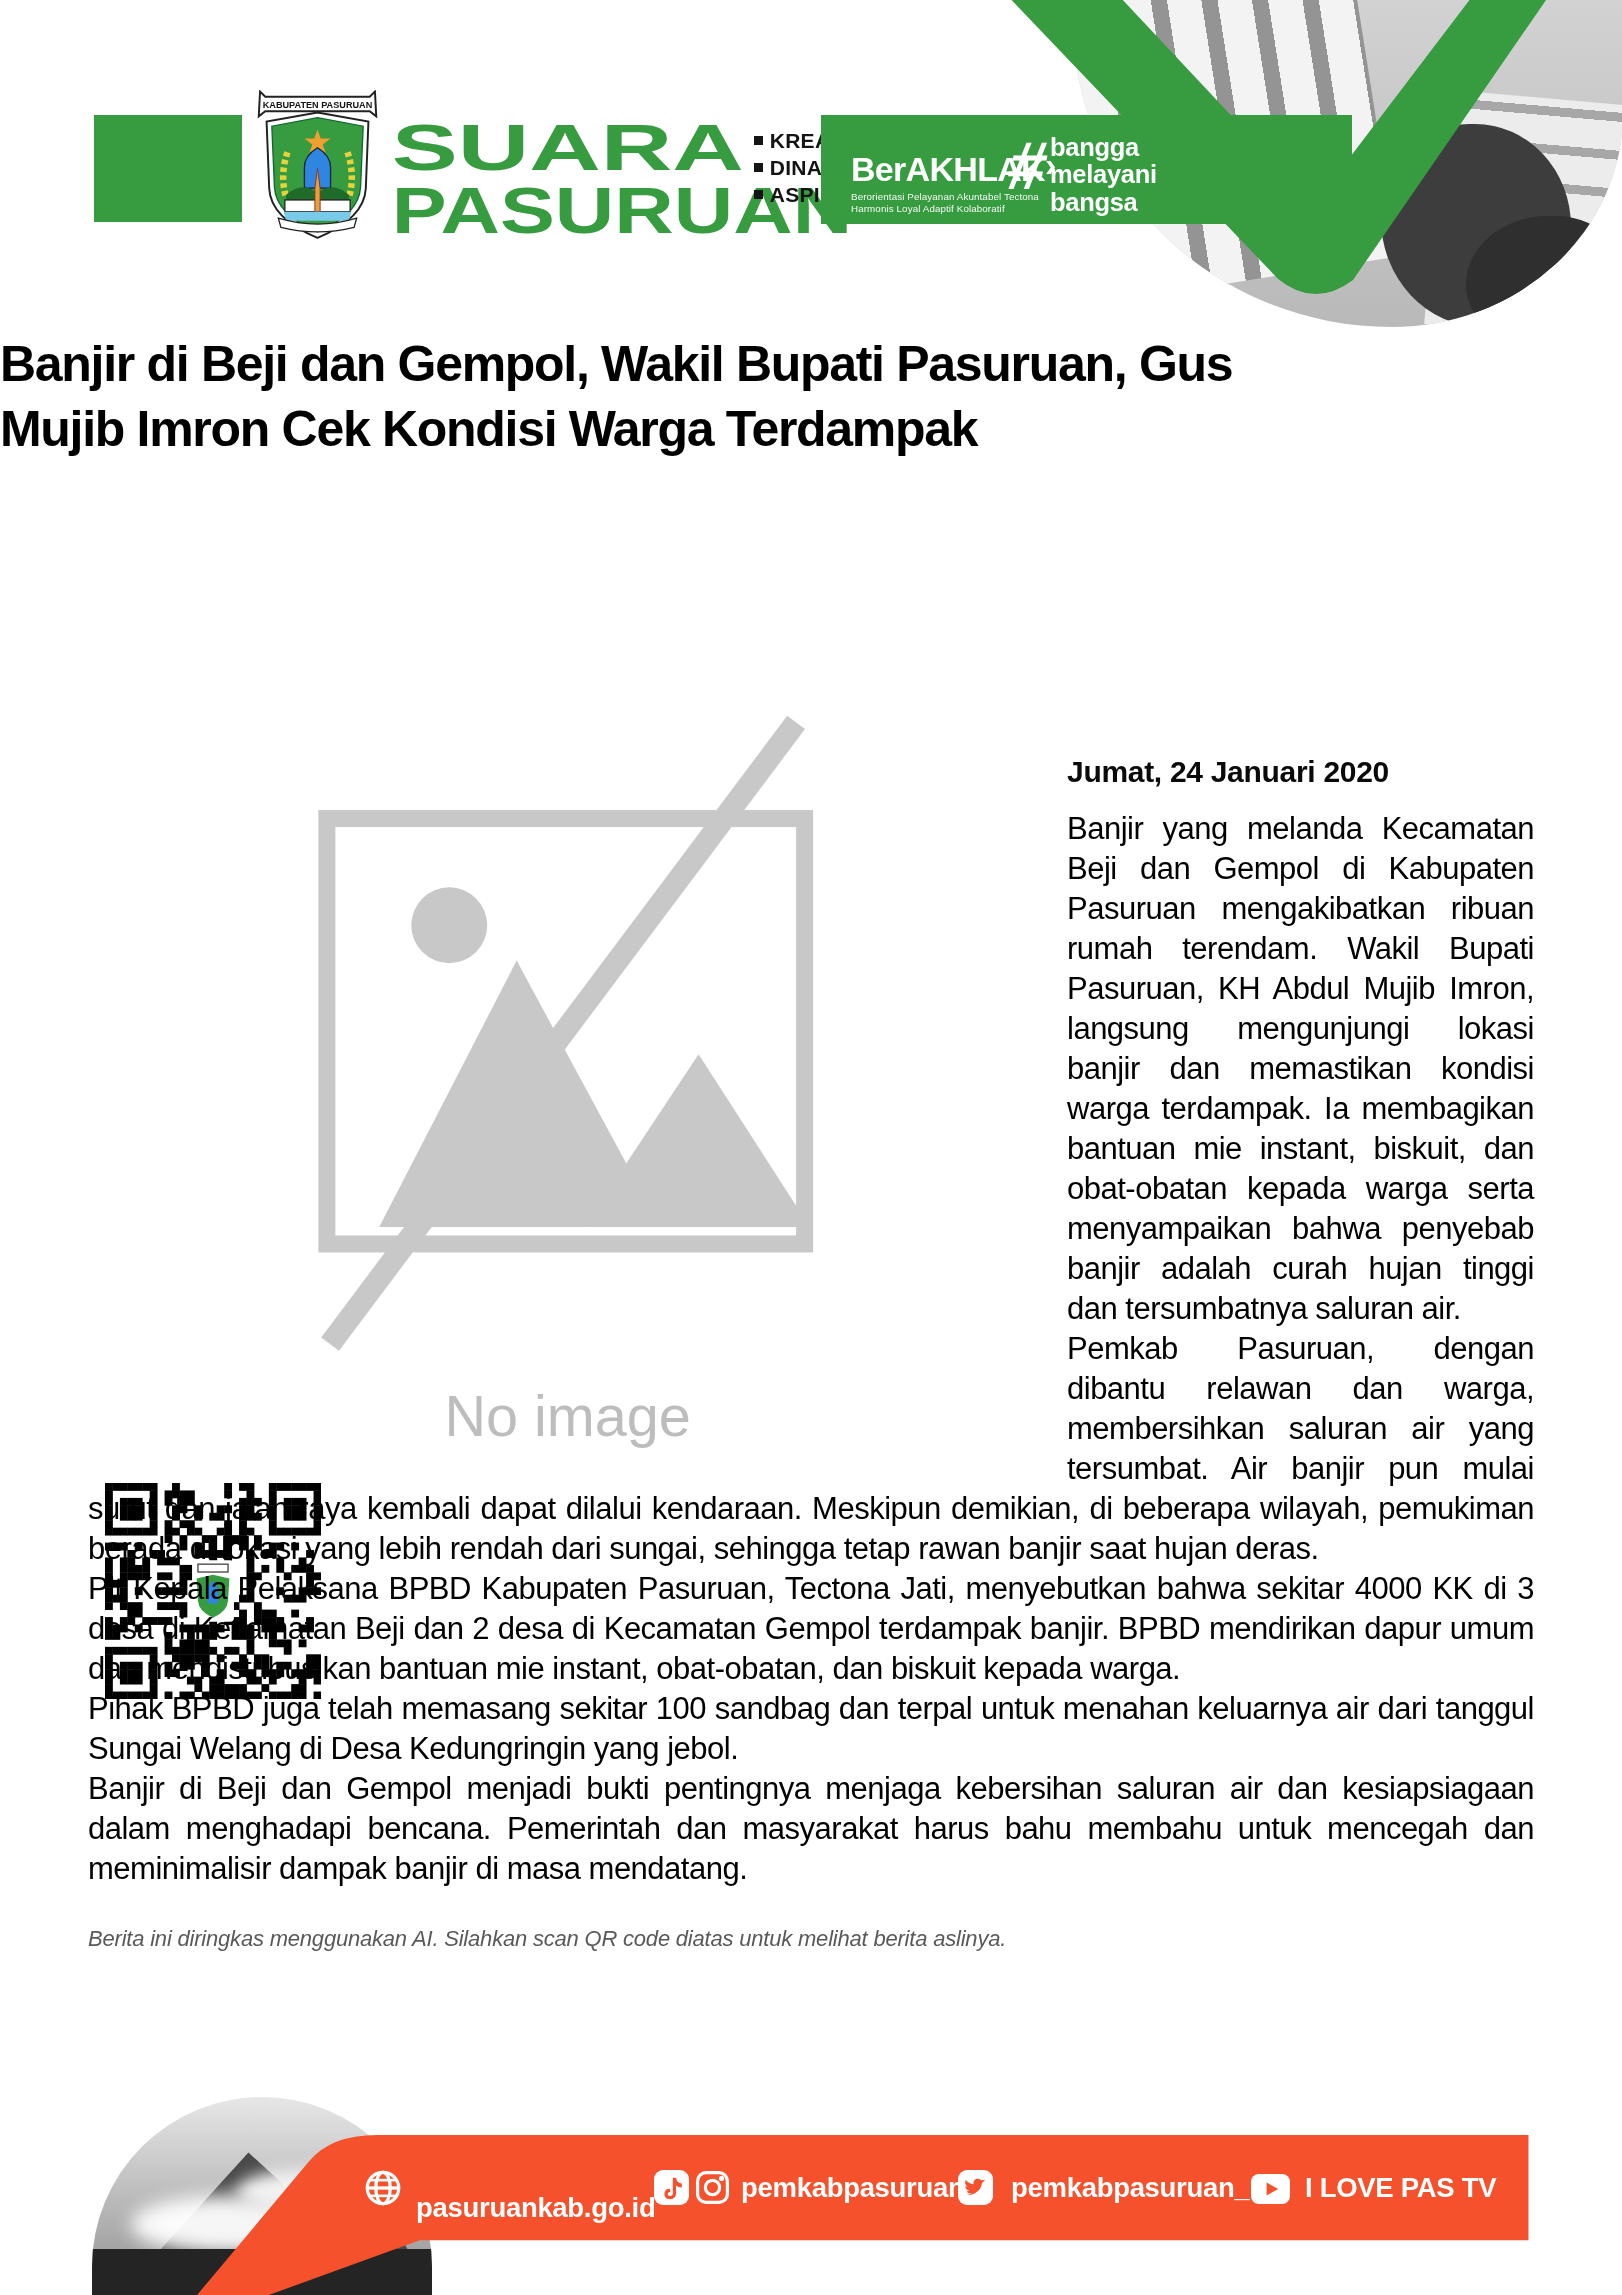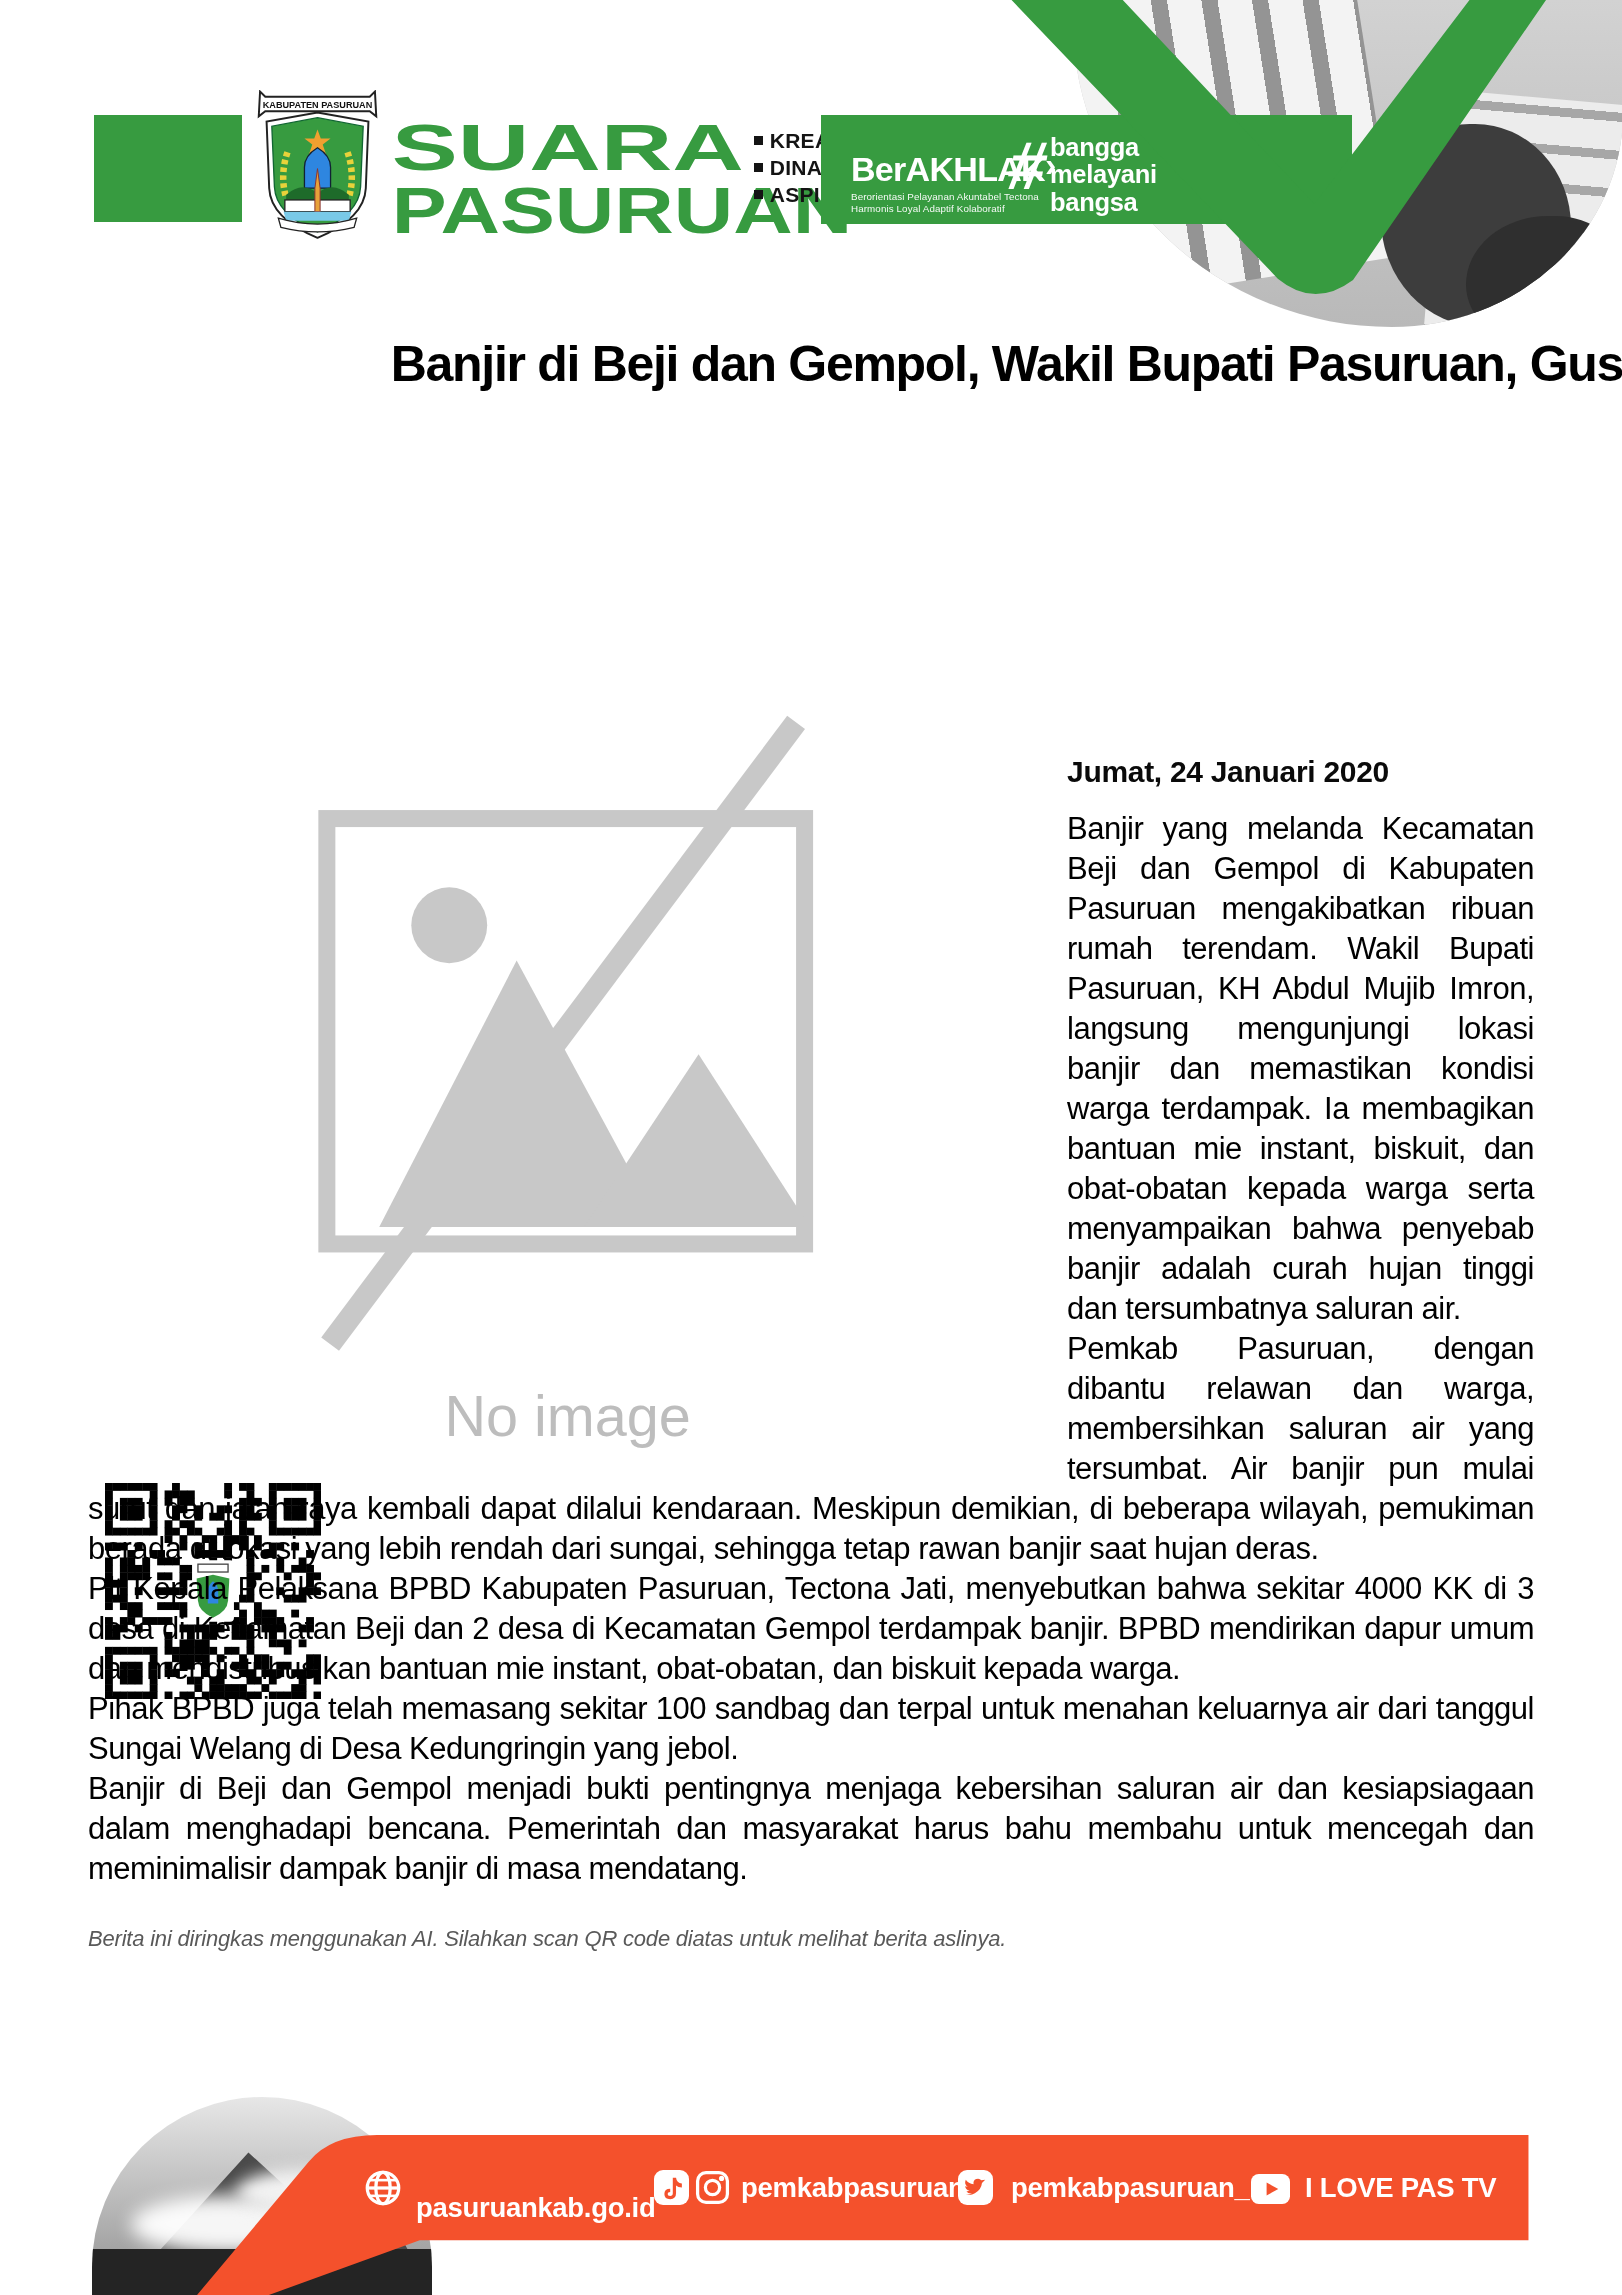--- a/index.html
+++ b/index.html
@@ -43,21 +43,21 @@
   .berakhlak-title{font-size:34px; font-weight:bold; letter-spacing:-0.7px; line-height:1;}
   .berakhlak-chev{font-weight:bold; font-size:34px; display:inline-block; transform:translateY(-5.2px);}
   .berakhlak-sub{font-size:9.8px; line-height:11.8px; margin-top:5.2px; opacity:.95; letter-spacing:0.1px;}
   .bangga{position:absolute; left:188px; top:11.8px; color:#fff;}
   .bangga-hash{position:absolute; left:0; top:3.9px; font-size:68px; font-weight:bold;
                transform:skewX(-10deg); line-height:1;}
   .bangga-words{position:absolute; left:41px; top:7px; font-size:25.5px; font-weight:bold;
                 line-height:27.5px; letter-spacing:-0.3px;}
 
   
-  .title-wrap{left:0; top:332px; width:1623px; text-align:right; z-index:2;}
+  .title-wrap{left:0; top:332px; width:1623px; text-align:left; z-index:2;}
   .title-line{font-size:50px; font-weight:bold; line-height:65px; letter-spacing:-1.3px; color:#000;}
   .article-body{left:88px; top:501px; width:1446px; z-index:2;}
   .img-float{float:left; width:962px; height:982px; margin-right:17px; position:relative;}
   .qr-wrap{margin:9.2px 0 0 17px; width:216px; height:216px;}
   .date-line{font-size:30px; font-weight:bold; margin:29px 0 19.6px 17px; letter-spacing:-0.3px;}
   .article-body p{font-size:31px; line-height:40px; text-align:justify;
                   letter-spacing:-0.5px; color:#000;}
   .footnote{font-size:22px; font-style:italic; color:var(--footnote); margin-top:37px;
             letter-spacing:-0.2px;}
 
@@ -144,20 +144,21 @@
     <span class="tag-txt">DINAMIS</span>
   </div>
   <div class="tag-row">
     <span class="tag-sq"></span>
     <span class="tag-txt">ASPIRATIF</span>
   </div>
 </div>
 
 <div class="abs title-wrap">
   <div class="title-line">Banjir di Beji dan Gempol, Wakil Bupati Pasuruan, Gus</div>
+  <div class="title-line">Mujib Imron Cek Kondisi Warga Terdampak</div>
 </div>
 
 <div class="abs article-body">
   <div class="img-float">
     <svg width="962" height="982" viewBox="0 0 1470 1500">
       <rect x="365" y="485" width="730" height="650" fill="#fff" stroke="var(--placeholder)" stroke-width="26"></rect>
       <circle cx="552" cy="648" r="58" fill="var(--placeholder)"></circle>
       <polygon points="445,1109 655,702 875,1109" fill="var(--placeholder)"></polygon>
       <polygon points="758,1109 933,845 1103,1109" fill="var(--placeholder)"></polygon>
       <line x1="370" y1="1288" x2="1082" y2="338" stroke="var(--placeholder)" stroke-width="34"></line>

